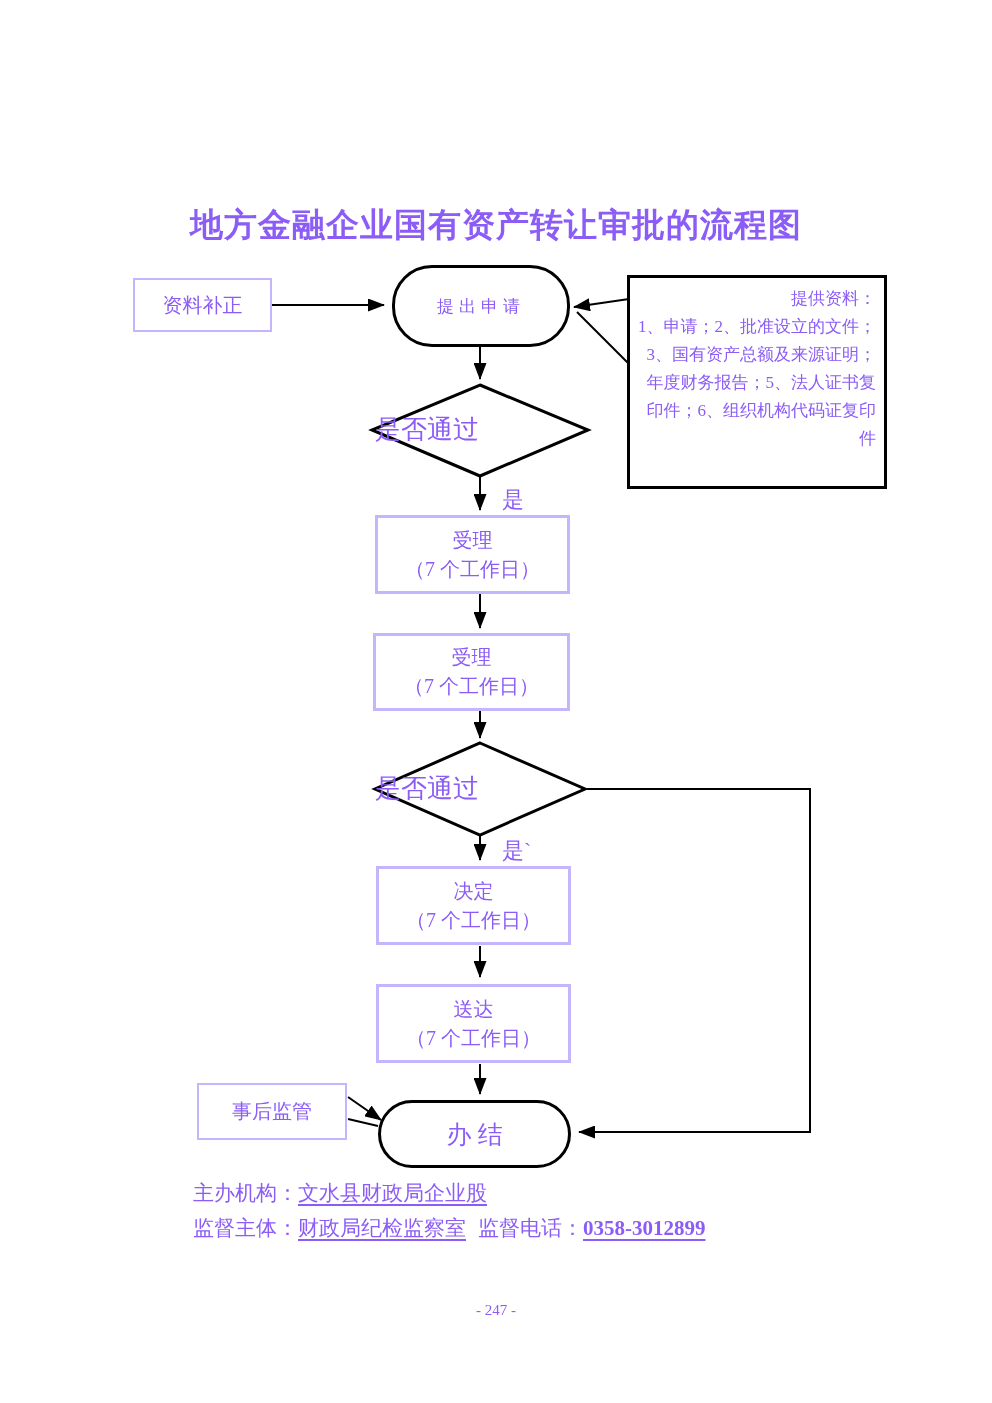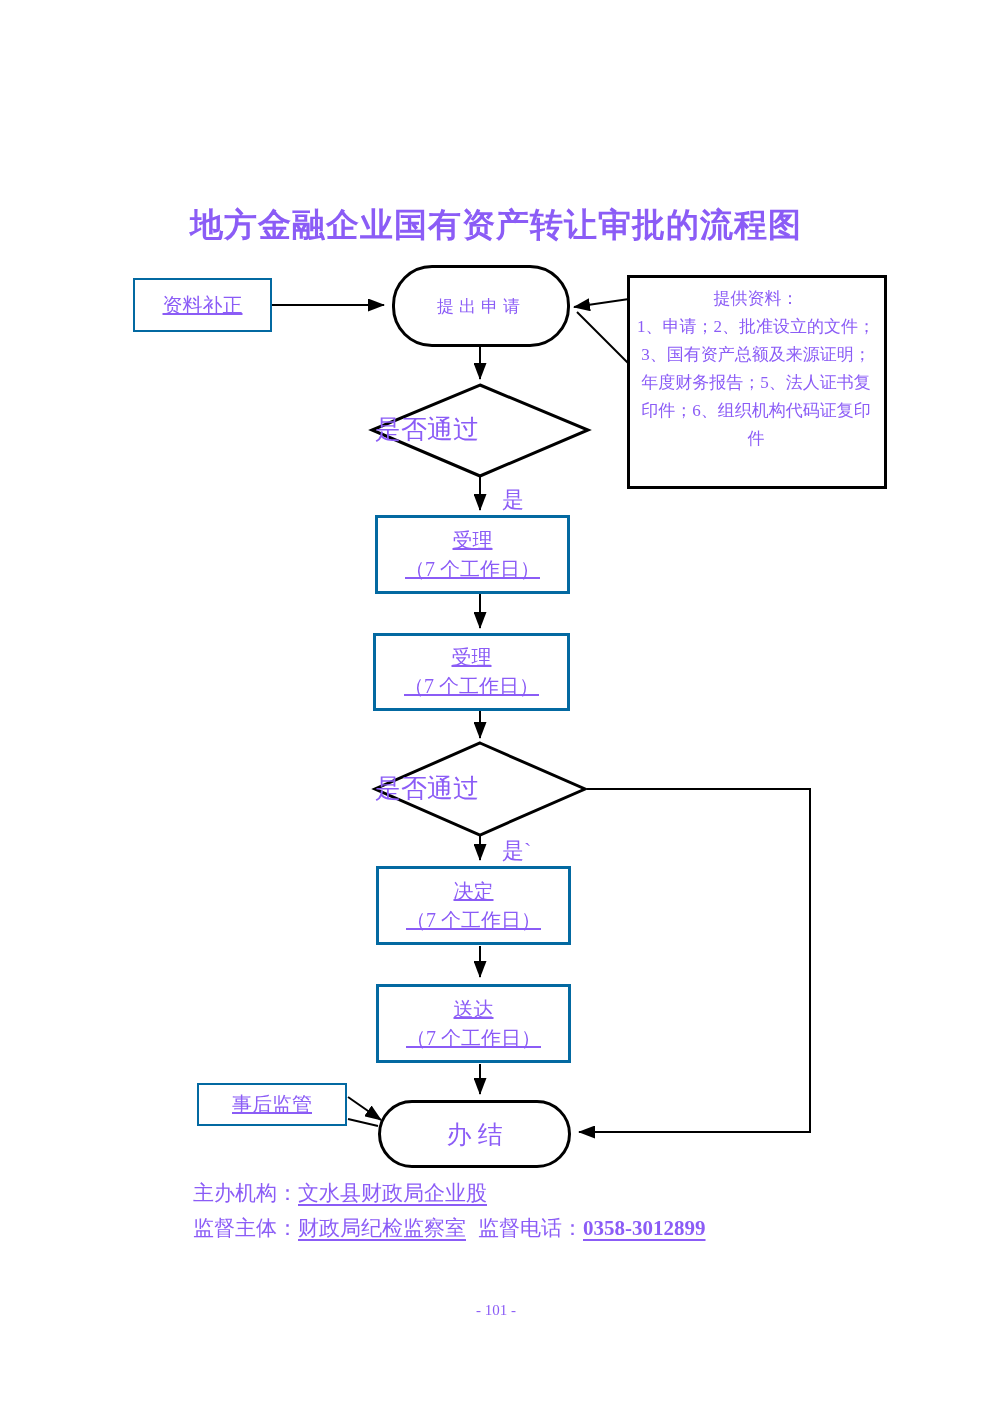--- a/index.html
+++ b/index.html
@@ -12,39 +12,38 @@
     overflow:hidden;
   }
   .abs{position:absolute;box-sizing:border-box;}
   #connectors{position:absolute;left:0;top:0;width:992px;height:1403px;}
   .title{
     left:0;top:203px;width:992px;
     text-align:center;
     font-size:33px;font-weight:bold;letter-spacing:1px;
   }
   .rectbox{
-    border:2px solid #0369a1;background:#fff;
+    border:2px solid #c4b5fd;background:#fff;
     display:flex;align-items:center;justify-content:center;
     text-align:center;
-    text-decoration:underline;
   }
   .process{
     border-width:3px;
     flex-direction:column;
     font-size:20px;line-height:29px;
   }
   .oval{
     border:3px solid #000;background:#fff;
     display:flex;align-items:center;justify-content:center;
   }
   .note{
     border:3px solid #000;background:#fff;
     font-size:17px;line-height:28px;
     padding:7px 8px 0 6px;
-    text-align:center;
+    text-align:right;
   }
   .dtext{
     text-align:left;font-size:26px;line-height:28px;
   }
   .ylabel{font-size:22px;line-height:26px;}
   .footer-line{font-size:21px;line-height:26px;white-space:nowrap;}
   .u{text-decoration:underline;text-underline-offset:4px;}
   .b{font-weight:bold;}
   .gap{display:inline-block;width:12px;}
   .pagenum{left:0;top:1302px;width:992px;text-align:center;font-size:15px;}
@@ -121,30 +120,30 @@
   <div class="abs rectbox process" style="left:376px;top:866px;width:195px;height:79px;">
     <div>决定</div>
     <div>（7 个工作日）</div>
   </div>
 
   <div class="abs rectbox process" style="left:376px;top:984px;width:195px;height:79px;">
     <div>送达</div>
     <div>（7 个工作日）</div>
   </div>
 
-  <div class="abs rectbox" style="left:197px;top:1083px;width:150px;height:43px;font-size:20px;">
+  <div class="abs rectbox" style="left:197px;top:1083px;width:150px;height:57px;font-size:20px;">
     <span>事后监管</span>
   </div>
 
   <div class="abs oval" style="left:378px;top:1100px;width:193px;height:68px;border-radius:34px;font-size:25px;">
     <span>办  结</span>
   </div>
 
   <div class="abs footer-line" style="left:193px;top:1180px;">
     <span>主办机构：</span><span class="u">文水县财政局企业股</span>
   </div>
   <div class="abs footer-line" style="left:193px;top:1215px;">
     <span>监督主体：</span><span class="u">财政局纪检监察室</span><span class="gap"></span><span>监督电话：</span><span class="u b">0358-3012899</span>
   </div>
 
-  <div class="abs pagenum">- 101 -</div>
+  <div class="abs pagenum">- 247 -</div>
 
 </div>
 
 </body></html>

